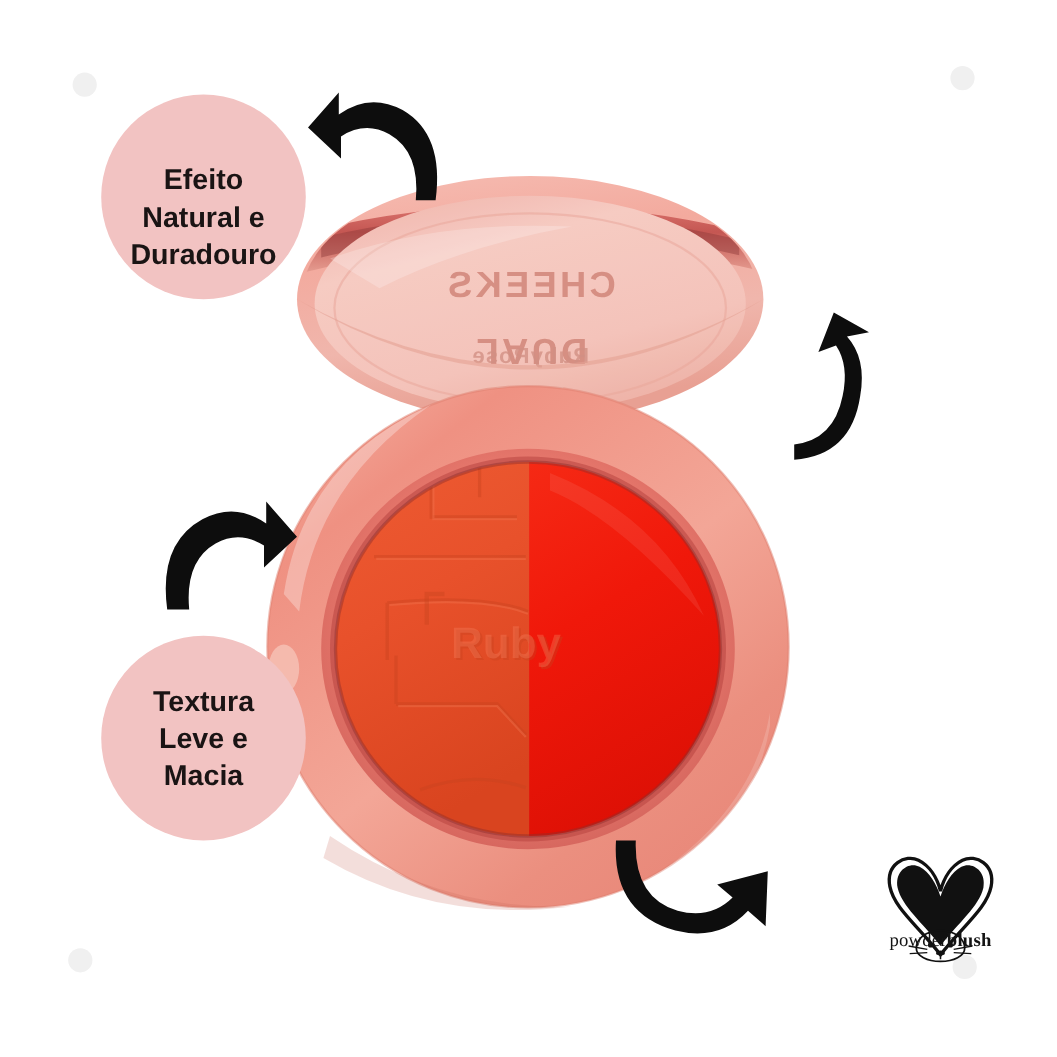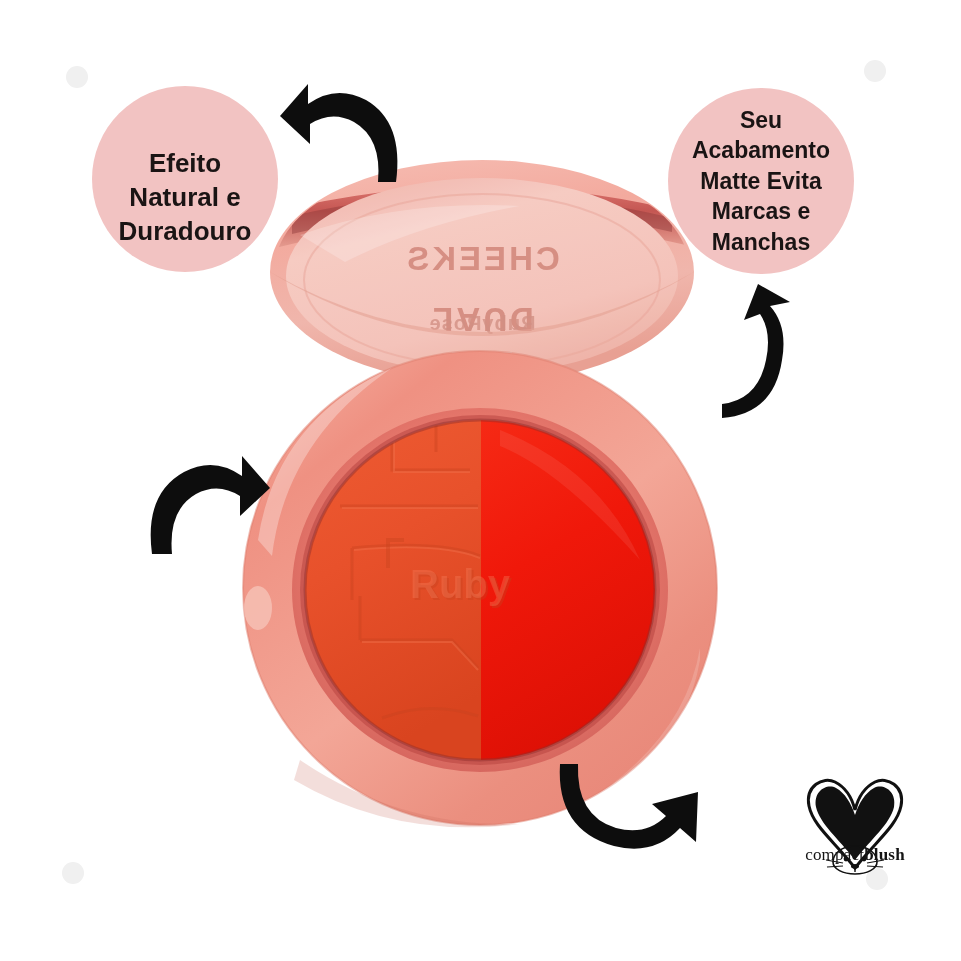--- a/index.html
+++ b/index.html
@@ -233,28 +233,26 @@
       <ellipse cx="258" cy="608" rx="14" ry="22" fill="#f6c0b4" opacity="0.85"></ellipse>
     </g>
   </svg>
 
   <div class="bubble" id="bubble-tl">
     <span class="btext">Efeito
 Natural e
 Duradouro</span>
   </div>
 
-  <div class="bubble" id="bubble-tr">
-    <span class="btext">Seu
-Acabamento
-Matte Evita
-Marcas e
-Manchas</span>
+
+  <div class="bubble" id="bubble-bl">
+    <span class="btext">Textura
+Leve e
+Macia</span>
   </div>
-
 
 
   <svg class="arrow" id="arrow-tl" viewBox="0 0 130 106" xmlns="http://www.w3.org/2000/svg">
     <path d="M 118 104 Q 126 44 88 22 Q 58 6 30 26
              L 30 6 L 2 38 L 32 66 L 32 46
              Q 54 32 76 44 Q 104 60 100 104 Z" fill="#0d0d0d"></path>
   </svg>
 
   <svg class="arrow" id="arrow-tr" viewBox="0 0 112 140" xmlns="http://www.w3.org/2000/svg">
     <path d="M 4 136 Q 56 132 64 78 Q 70 44 52 24
@@ -288,16 +286,16 @@
     <path d="M 60 92 C 56 92 55 95 57 96 C 58.5 97 61.5 97 63 96 C 65 95 64 92 60 92 Z" fill="#111111"></path>
     <path d="M 60 96 L 60 100" stroke="#111111" stroke-width="1.4"></path>
     <g stroke="#111111" stroke-width="1.2" fill="none">
       <path d="M 48 91 L 31 88"></path>
       <path d="M 48 94 L 32 95"></path>
       <path d="M 72 91 L 89 88"></path>
       <path d="M 72 94 L 88 95"></path>
     </g>
   </svg>
   <div class="cf-label">
-    <span>compact</span><b>blush</b>
+    <span>powder</span><b>blush</b>
   </div>
 
 </div>
 
 </body></html>

